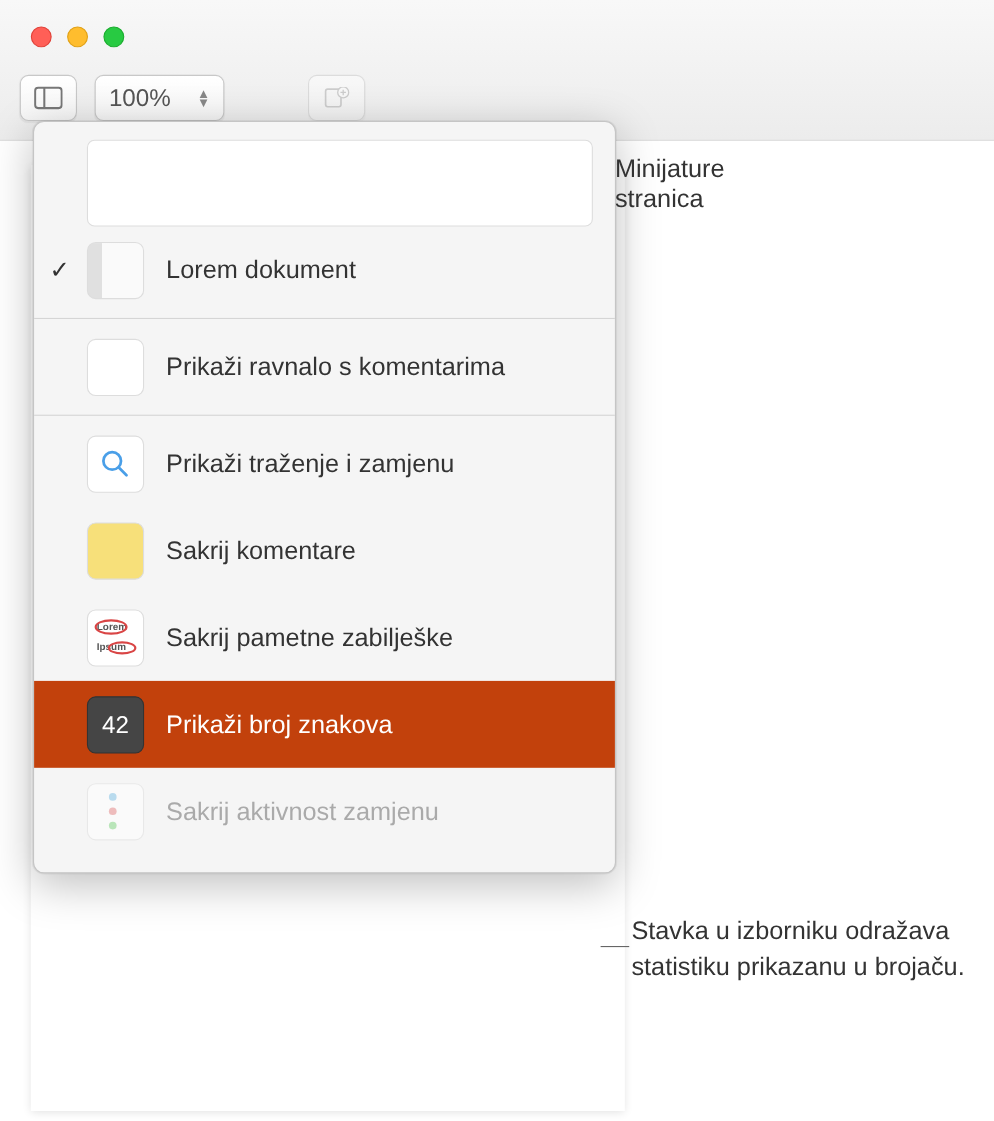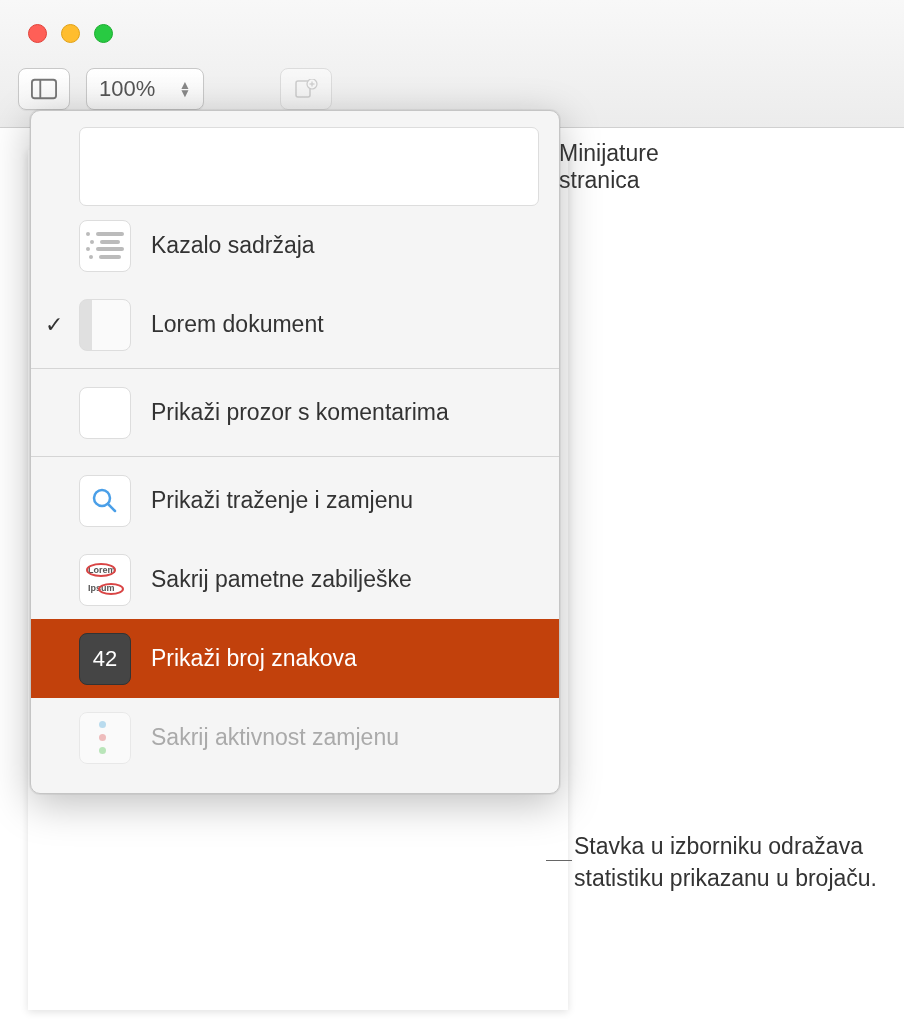--- a/index.html
+++ b/index.html
@@ -356,63 +356,64 @@
 <div class="dropdown-menu">
 
   <div class="menu-item">
     <div class="menu-icon icon-thumbnails">
       <div class="left"></div>
         <div class="right"></div>
     </div>
     <span>Minijature stranica</span>
   </div>
 
-  <div class="menu-item">
-    <div class="menu-icon icon-toc">
-      <div class="line"></div>
-        <div class="line" style="width:60%"></div>
-        <div class="line"></div>
-        <div class="line" style="width:65%"></div>
-    </div>
-    <span>Kazalo sadržaja</span>
-  </div>
 
   <div class="menu-item">
     <span class="checkmark">✓</span>
     <div class="menu-icon icon-doc-only"></div>
     <span>Lorem dokument</span>
   </div>
 
   <div class="menu-separator"></div>
 
   <div class="menu-item">
     <div class="menu-icon icon-comments" style="overflow:hidden">
       <div class="left">
           <div></div>
           <div></div>
           <div></div>
         </div>
       <div class="right"></div>
     </div>
-    <span>Prikaži prozor s komentarima</span>
+    <span>Prikaži ravnalo s komentarima</span>
   </div>
 
   <div class="menu-separator"></div>
 
   <div class="menu-item">
     <div class="menu-icon icon-search">
       <svg width="32" height="32" viewBox="0 0 32 32">
         <circle cx="13" cy="13" r="8" fill="none" stroke="#4a9fe8" stroke-width="2.5"></circle>
         <line x1="19" y1="19" x2="26" y2="26" stroke="#4a9fe8" stroke-width="2.5" stroke-linecap="round"></line>
       </svg>
     </div>
     <span>Prikaži traženje i zamjenu</span>
   </div>
 
 
+  <div class="menu-item">
+    <div class="menu-icon icon-hide-comments">
+      <div class="lines">
+          <div></div>
+          <div style="width:70%"></div>
+          <div style="width:85%"></div>
+        </div>
+    </div>
+    <span>Sakrij komentare</span>
+  </div>
 
   <div class="menu-item">
     <div class="menu-icon icon-smart-annotations">
       <span style="position:absolute;top:10px;left:8px">Lorem</span>
       <span style="position:absolute;top:28px;left:8px">Ipsum</span>
       <div class="oval1"></div>
       <div class="oval2"></div>
     </div>
     <span>Sakrij pametne zabilješke</span>
   </div>

